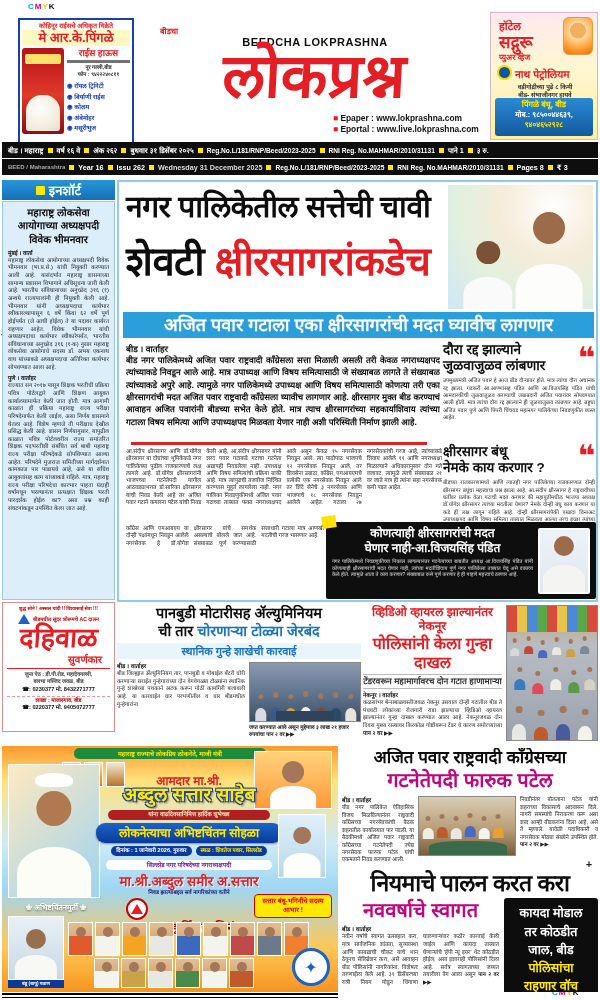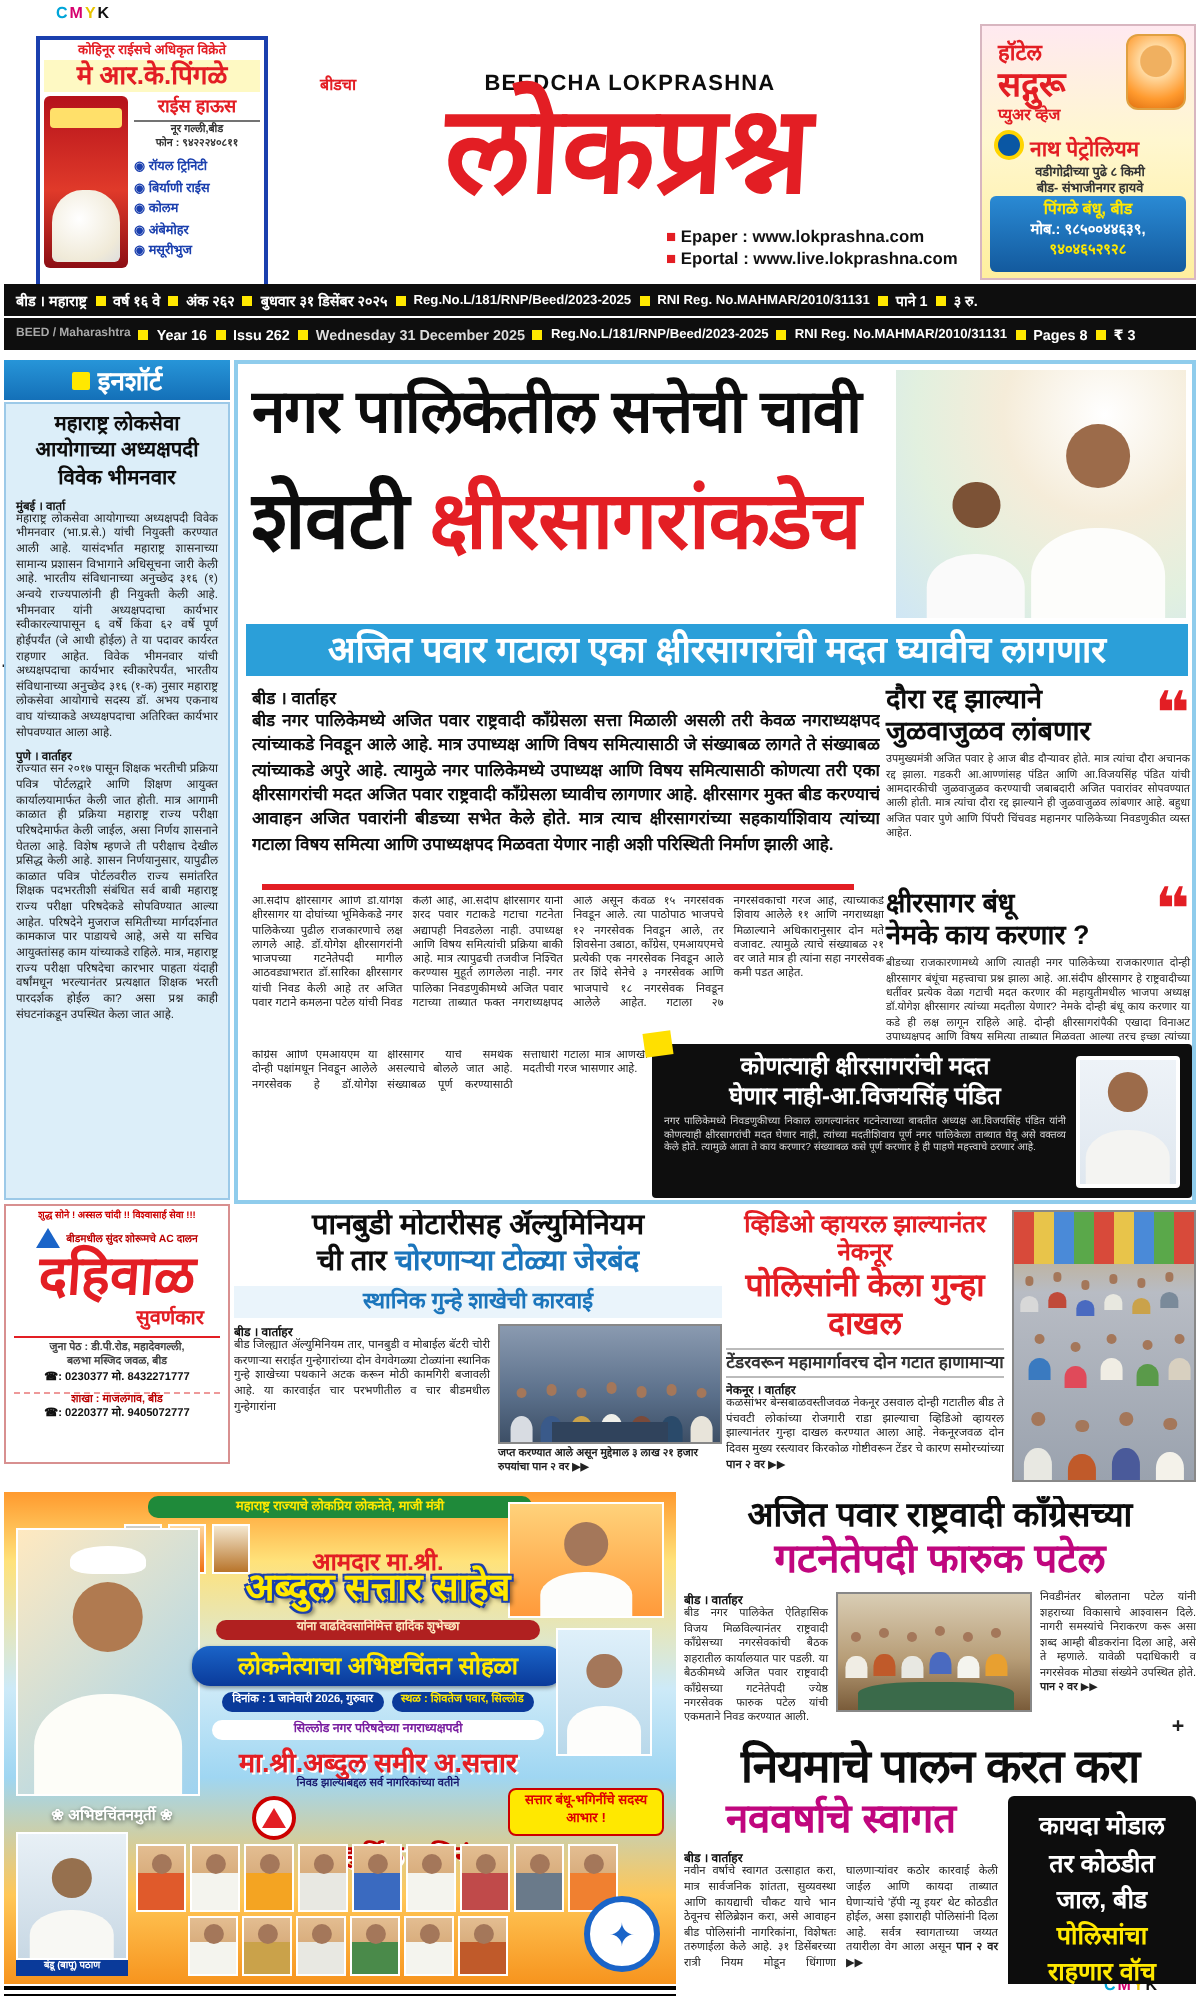--- a/index.html
+++ b/index.html
@@ -49,35 +49,35 @@
 
   <div class="abs" style="left:18px;top:18px;width:116px;height:126px;border:2px solid #1a3fae;background:#fff;padding:2px">
     <div class="ctr" style="font:700 6.6px/1.2 'Liberation Sans',sans-serif;color:#e31e24">कोहिनूर राईसचे अधिकृत विक्रेते</div>
     <div class="ctr" style="font:900 13px/1.25 'Liberation Sans',sans-serif;color:#e31e24;background:#fef9c3">मे आर.के.पिंगळे</div>
     <div style="display:flex;gap:3px;margin-top:2px">
       <div style="width:42px;height:86px;background:linear-gradient(180deg,#b5121b,#e03a2a 55%,#8c0e14);border-radius:3px;position:relative;overflow:hidden">
         <div style="position:absolute;left:4px;right:4px;bottom:3px;height:36px;border-radius:45% 45% 8% 8%;background:radial-gradient(circle at 40% 40%,#fff,#f0ead8 70%,#ddd)"></div>
         <div style="position:absolute;left:3px;right:3px;top:6px;height:10px;background:#ffe06a;border-radius:2px"></div>
       </div>
       <div style="flex:1">
-        <div class="ctr" style="font:900 9px/1.3 'Liberation Sans',sans-serif;color:#e31e24;border-bottom:1px solid #737373">राईस हाऊस</div>
+        <div class="ctr" style="font:900 9px/1.3 'Liberation Sans',sans-serif;color:#e31e24;border-bottom:3px solid #737373">राईस हाऊस</div>
         <div class="ctr" style="font:700 5.4px/1.5 'Liberation Sans',sans-serif;color:#333">नूर गल्ली,बीड</div>
         <div class="ctr" style="font:700 5.4px/1.3 'Liberation Sans',sans-serif;color:#333">फोन : ९४२२२४०८११</div>
         <div style="margin-top:3px">
           <div style="font:800 6.4px/1.65 'Liberation Sans',sans-serif;color:#1a3fae"><span>◉</span> <span>रॉयल ट्रिनिटी</span></div>
           <div style="font:800 6.4px/1.65 'Liberation Sans',sans-serif;color:#1a3fae"><span>◉</span> <span>बिर्याणी राईस</span></div>
           <div style="font:800 6.4px/1.65 'Liberation Sans',sans-serif;color:#1a3fae"><span>◉</span> <span>कोलम</span></div>
           <div style="font:800 6.4px/1.65 'Liberation Sans',sans-serif;color:#1a3fae"><span>◉</span> <span>अंबेमोहर</span></div>
           <div style="font:800 6.4px/1.65 'Liberation Sans',sans-serif;color:#1a3fae"><span>◉</span> <span>मसूरीभुज</span></div>
         </div>
       </div>
     </div>
   </div>
 
-  <span class="abs" style="left:160px;top:36px;font:800 8px 'Liberation Sans',sans-serif;color:#e31e24">बीडचा</span>
+  <span class="abs" style="left:160px;top:25px;font:800 8px 'Liberation Sans',sans-serif;color:#e31e24">बीडचा</span>
   <div class="abs ctr" style="left:165px;top:36px;width:300px;font:900 11px/1.1 'Liberation Sans',sans-serif;letter-spacing:.6px;color:#0d0d0d">BEEDCHA LOKPRASHNA</div>
   <div class="abs ctr" style="left:146px;top:44px;width:336px;font:900 61px/1.08 'Liberation Serif','DejaVu Serif',serif;color:#e31e24;transform:skewX(-3deg)">लोकप्रश्न</div>
   <div class="abs" style="left:333px;top:113px;font:800 8.4px/1.35 'Liberation Sans',sans-serif;color:#111"><span style="color:#e31e24">■ </span><span>Epaper : www.lokprashna.com</span></div>
   <div class="abs" style="left:333px;top:124px;font:800 8.4px/1.35 'Liberation Sans',sans-serif;color:#111"><span style="color:#e31e24">■ </span><span>Eportal : www.live.lokprashna.com</span></div>
 
   <div class="abs" style="left:490px;top:12px;width:108px;height:128px;background:linear-gradient(180deg,#ffe9f0,#fff7d0 45%,#ffef9e);border:1px solid #d8b6c0">
     <div class="abs" style="right:4px;top:4px;width:30px;height:38px;border-radius:6px;border:1px solid #e0a040;background:radial-gradient(circle at 50% 35%,#f0b060 28%,#ffd9a0 30%,#ff9a2e 70%,#e07010)"></div>
     <div class="abs" style="left:8px;top:5px;font:900 11px 'Liberation Sans',sans-serif;color:#e31e24">हॉटेल</div>
     <div class="abs" style="left:8px;top:17px;font:900 17px 'Liberation Sans',sans-serif;color:#e31e24">सद्गुरू</div>
     <div class="abs" style="left:8px;top:38px;font:800 8px 'Liberation Sans',sans-serif;color:#e31e24">प्युअर व्हेज</div>

